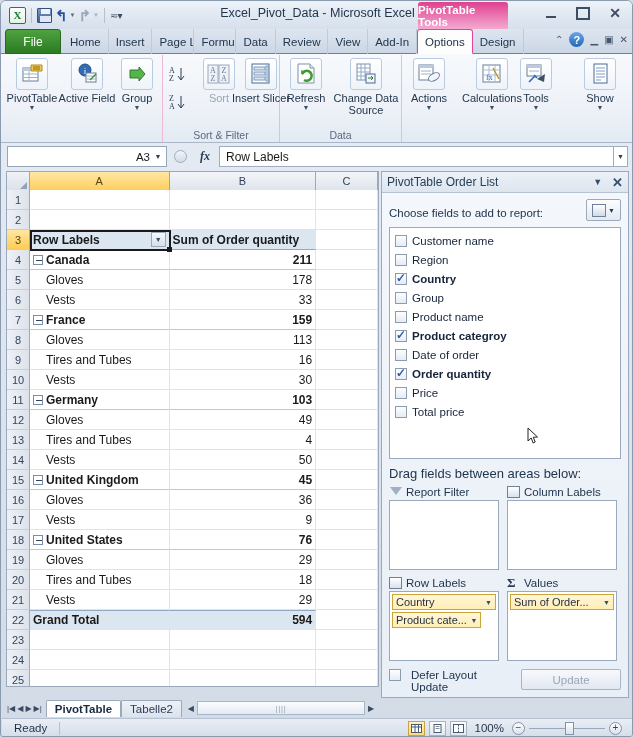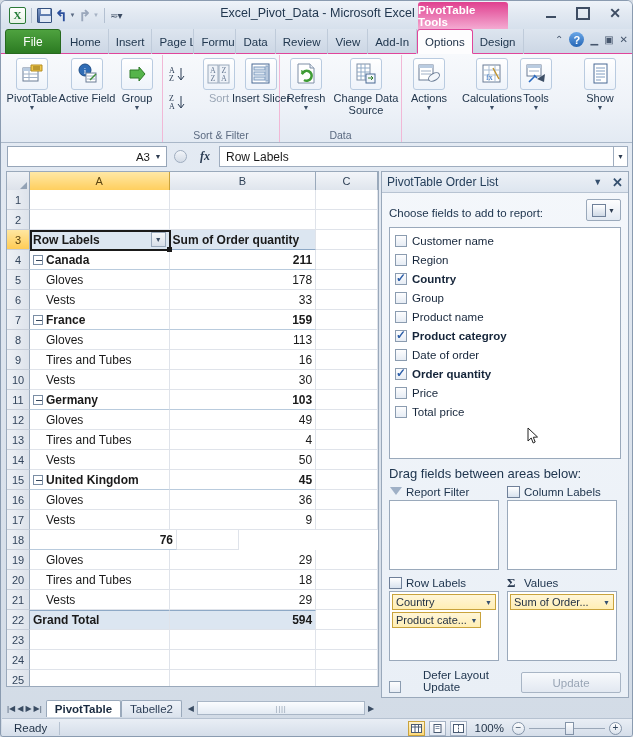--- a/index.html
+++ b/index.html
@@ -180,21 +180,21 @@
   .areas { margin-top:2px; }
   .arow { display:flex; gap:8px; }
   .abox { width:110px; }
   .ahdr { height:17px; display:flex; align-items:center; gap:4px; font-size:11.5px; color:#20364f; }
   .ahdr .ic { width:13px;height:12px; }
   .abody { height:70px; background:#fff; border:1px solid #9aa9bb; padding:2px; }
   .chip { height:16px; background:linear-gradient(#fff6d8,#ffeeb4); border:1px solid #c9a33c;
      display:flex; align-items:center; padding:0 3px; font-size:11px; color:#1e2d41; margin-bottom:2px; }
   .chip .cname { flex:1; overflow:hidden; white-space:nowrap; }
   .chip .cdd { font-size:7px; color:#35506f; }
-  .flfoot { display:flex; align-items:flex-end; margin-top:8px; gap:17px; }
+  .flfoot { display:flex; align-items:flex-start; margin-top:8px; gap:5px; }
   .flfoot .lbl { font-size:11.5px; color:#20364f; flex:1; }
   .updbtn { width:100px; height:21px; border:1px solid #a8b5c5; border-radius:2px;
      background:linear-gradient(#f7f9fc,#e2e8f1); color:#9aa6b6; font-size:11.5px;
      display:flex;align-items:center;justify-content:center; }
 
   
   .ic-filter { position:relative; }
   .ic-filter::after{content:"";position:absolute;left:1px;top:1px;border-left:6px solid transparent;
      border-right:6px solid transparent;border-top:8px solid #9fb0c6;}
   .ic-grid { background:linear-gradient(#fff,#d8e2ee); border:1px solid #6f8099; }
@@ -625,20 +625,24 @@
         <div class="cell cC"></div>
       </div>
 
       <div class="row">
         <div class="cell cA pv-ind">Vests</div>
         <div class="cell cB">9</div>
         <div class="cell cC"></div>
       </div>
 
       <div class="row">
+        <div class="cell cA pv-grp">
+          <span class="expander"></span>
+          <span>United States</span>
+        </div>
         <div class="cell cB pv-grp">76</div>
         <div class="cell cC"></div>
       </div>
 
       <div class="row">
         <div class="cell cA pv-ind">Gloves</div>
         <div class="cell cB">29</div>
         <div class="cell cC"></div>
       </div>
 

